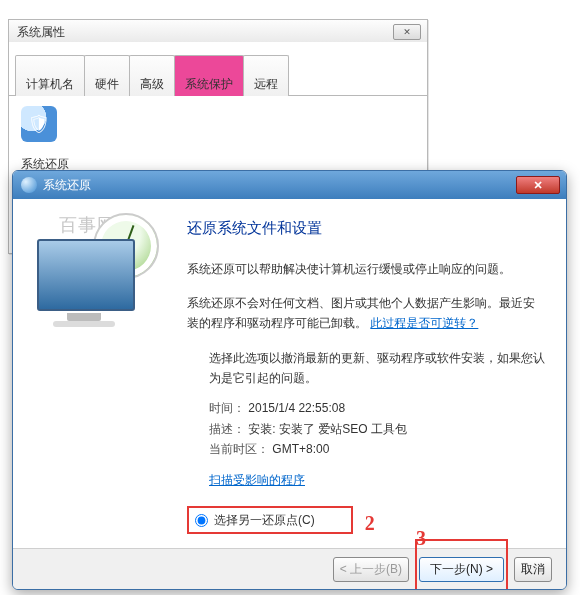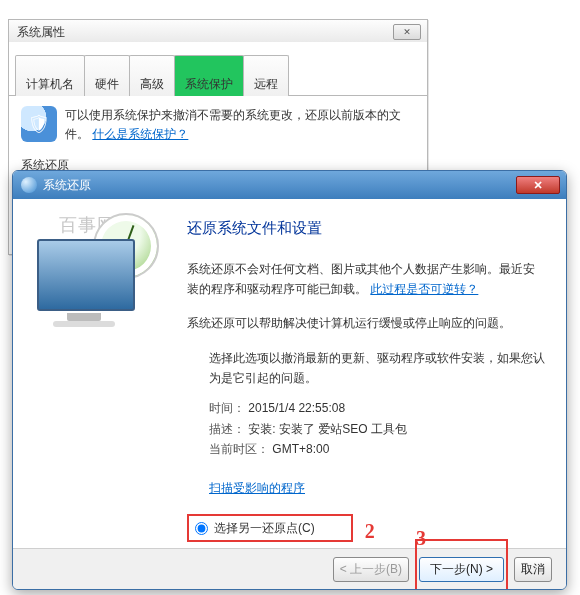--- a/index.html
+++ b/index.html
@@ -42,21 +42,21 @@
     background: #fff;
   }
   .tab {
     border: 1px solid #b8b8b8; border-bottom: none;
     border-radius: 2px 2px 0 0;
     padding: 20px 10px 3px 10px;
     background: linear-gradient(#fdfdfd,#f0f0f0);
     color: #333; margin-right: -1px;
     position: relative; top: 1px; margin-top: 8px;
   }
-  .tab.active { background: #22c55e; z-index: 2; }
+  .tab.active { background: #ec4899; z-index: 2; }
   .props-body { padding: 10px 12px 18px 12px; position: relative; }
   .info-row { display: flex; gap: 8px; }
   .shield-ico {
     width: 36px; height: 36px;
     background: radial-gradient(circle at 30% 30%, #cfe8ff 0 40%, #4a90d9 41% 100%);
     border-radius: 6px;
     display:flex;align-items:center;justify-content:center;
     color:#fff;font-size:18px;
   }
   .info-text { flex: 1; line-height: 1.55; color: #333; }
@@ -217,24 +217,20 @@
     <div class="tab">计算机名</div>
     <div class="tab">硬件</div>
     <div class="tab">高级</div>
     <div class="tab active">系统保护</div>
     <div class="tab">远程</div>
   </div>
   <div class="props-body">
     <span class="watermark2">WWW.PC841.COM 电脑网</span>
     <div class="info-row">
       <div class="shield-ico">🛡</div>
-      <div class="info-text">
-        <span>可以使用系统保护来撤消不需要的系统更改，还原以前版本的文件。</span>
-        <span class="linkblue">什么是系统保护？</span>
-      </div>
     </div>
 
     <div class="group-label">系统还原</div>
     <div class="group-divider"></div>
     <div class="restore-row">
       <div class="restore-desc">可以通过将计算机还原到上一个还原点，撤消系统更改。</div>
       <div style="position:relative">
         <span class="annot-1">1</span>
         <div class="sysrestore-btn-wrap">
           <button class="btn">系统还原(S)...</button>
@@ -259,41 +255,41 @@
       <div class="monitor-ico">
         <div class="clock"></div>
         <div class="monitor-screen"></div>
         <div class="monitor-stand"></div>
         <div class="monitor-base"></div>
       </div>
     </div>
 
     <div class="wizard-right">
       <div class="wiz-h1">还原系统文件和设置</div>
+      <div class="wiz-p">系统还原可以帮助解决使计算机运行缓慢或停止响应的问题。</div>
       <div class="wiz-p">
         <span>系统还原不会对任何文档、图片或其他个人数据产生影响。最近安装的程序和驱动程序可能已卸载。</span>
         <span class="linkblue">此过程是否可逆转？</span>
       </div>
-      <div class="wiz-p">系统还原可以帮助解决使计算机运行缓慢或停止响应的问题。</div>
 
       <div class="subblock">选择此选项以撤消最新的更新、驱动程序或软件安装，如果您认为是它引起的问题。</div>
       <div class="subblock" style="margin-top:10px">
         <div>
           <span class="dim">时间：</span>
           <span>2015/1/4 22:55:08</span>
         </div>
         <div>
           <span class="dim">描述：</span>
           <span>安装: 安装了 爱站SEO 工具包</span>
         </div>
         <div>
           <span class="dim">当前时区：</span>
           <span>GMT+8:00</span>
         </div>
-        <div style="margin-top:18px">
+        <div style="margin-top:10px">
           <span class="linkblue">扫描受影响的程序</span>
         </div>
       </div>
 
       <div style="margin-top:16px;display:flex;align-items:flex-start;">
         <label class="radio-sel-wrap">
           <input type="radio" name="restore-mode" checked="" style="">
           <span>选择另一还原点(C)</span>
         </label>
         <span class="annot-2">2</span>

